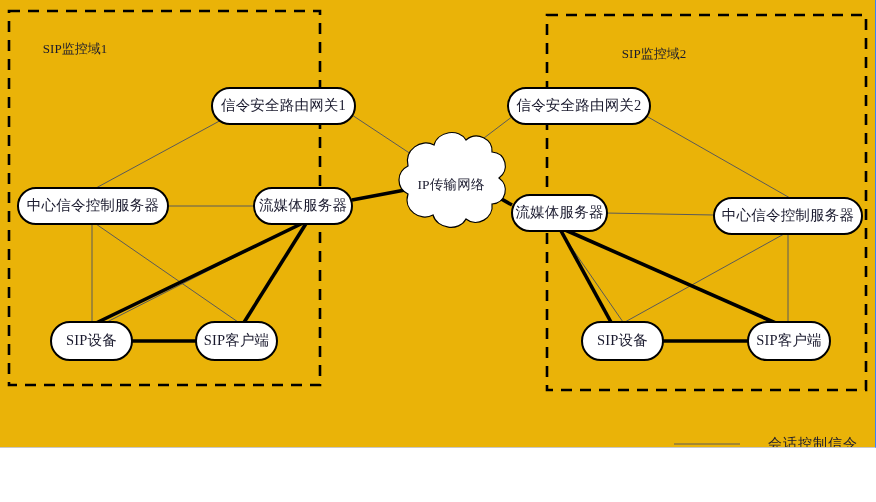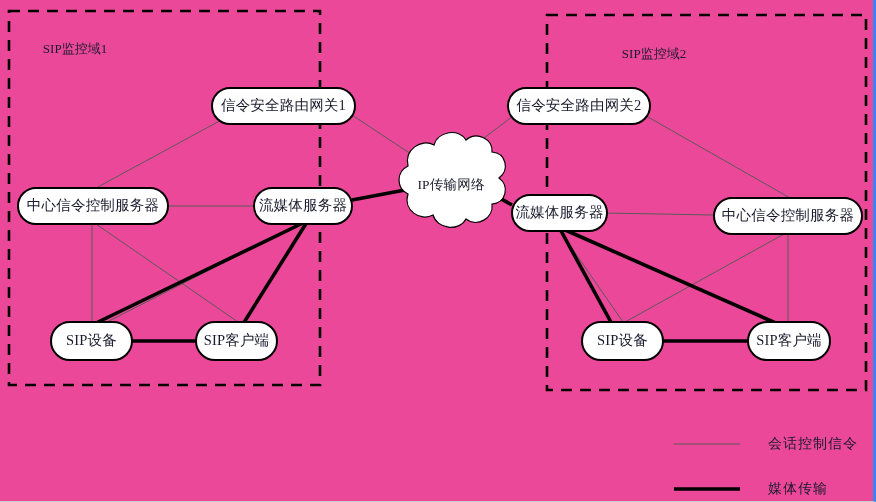--- a/index.html
+++ b/index.html
@@ -6,25 +6,25 @@
     margin: 0;
     padding: 0;
     background: #ffffff;
   }
   body {
     font-family: "Liberation Serif", "DejaVu Serif", serif;
   }
   #canvas {
     position: relative;
     width: 876px;
-    height: 502px;
-    background: #ec4899;
+    height: 448px;
+    background: #eab308;
     overflow: hidden;
     border-bottom: 1px solid #c8c8c8;
-    border-right: 3px solid #3b82f6;
+    border-right: 1px solid #3b82f6;
     box-sizing: border-box;
   }
   #diagram-svg {
     position: absolute;
     left: 0;
     top: 0;
     width: 876px;
     height: 502px;
   }
   .node-label {

